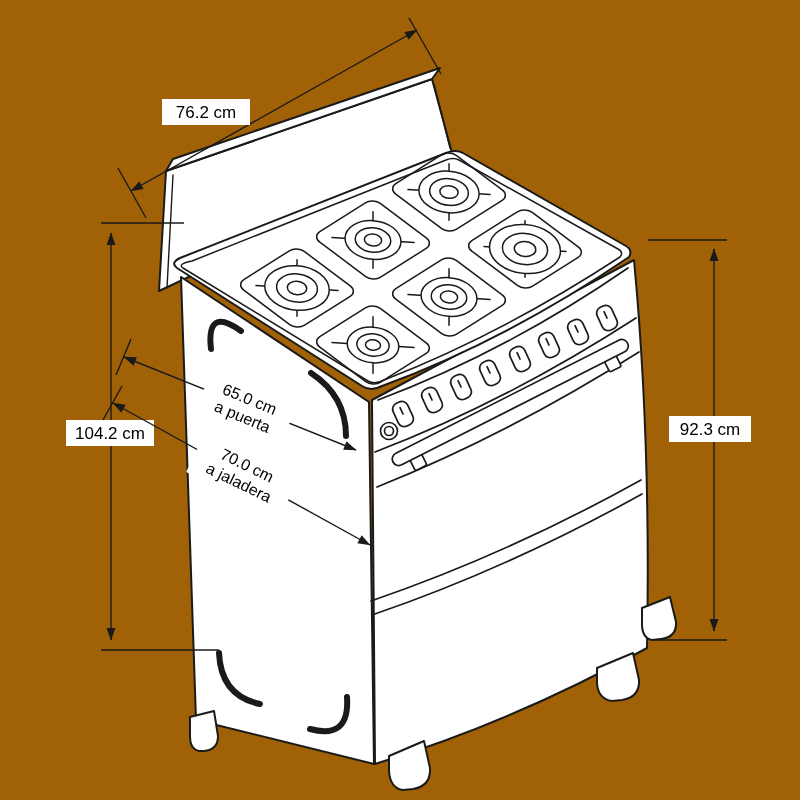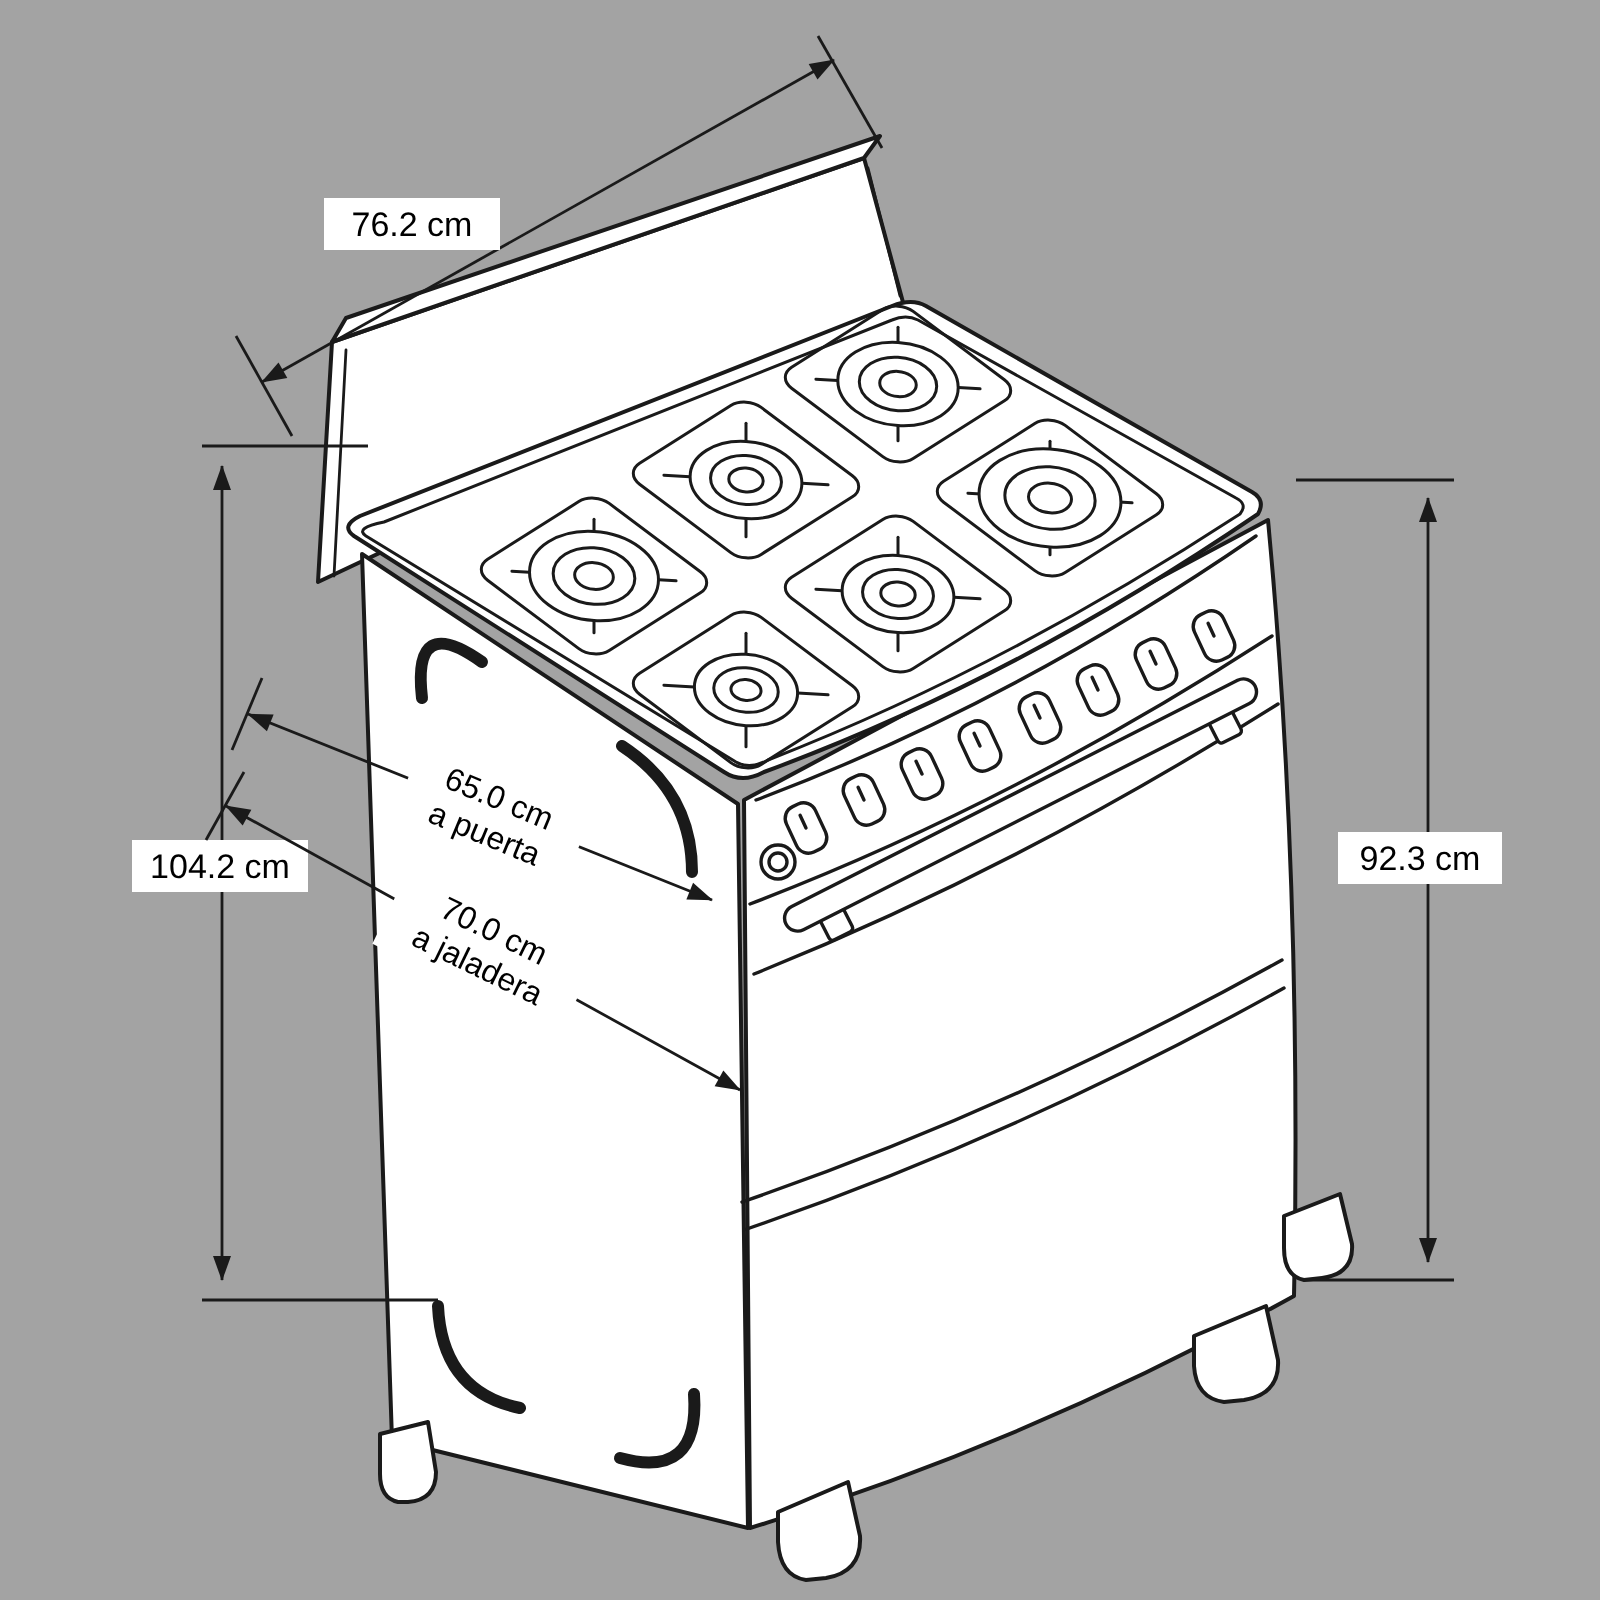--- a/index.html
+++ b/index.html
@@ -1,16 +1,16 @@
 <!DOCTYPE html>
 <html><head>
 <meta charset="utf-8">
 <style>
   html,body{margin:0;padding:0;background:#ffffff}
-  .canvas{width:800px;height:800px;background:#a3a3a3;position:relative;overflow:hidden;
+  .canvas{width:800px;height:800px;background:#a16207;position:relative;overflow:hidden;
           font-family:"Liberation Sans","DejaVu Sans",sans-serif}
   svg{display:block}
   svg text{font-family:"Liberation Sans","DejaVu Sans",sans-serif;fill:#000}
   .dimtext{font-size:17px}
   .dimtext-sm{font-size:16px}
   .dim line,.dim path.dline{stroke:#1a1a1a;stroke-width:1.4;fill:none}
   .whitebg{fill:#ffffff;stroke:none}
 </style>
 </head>
 <body>

